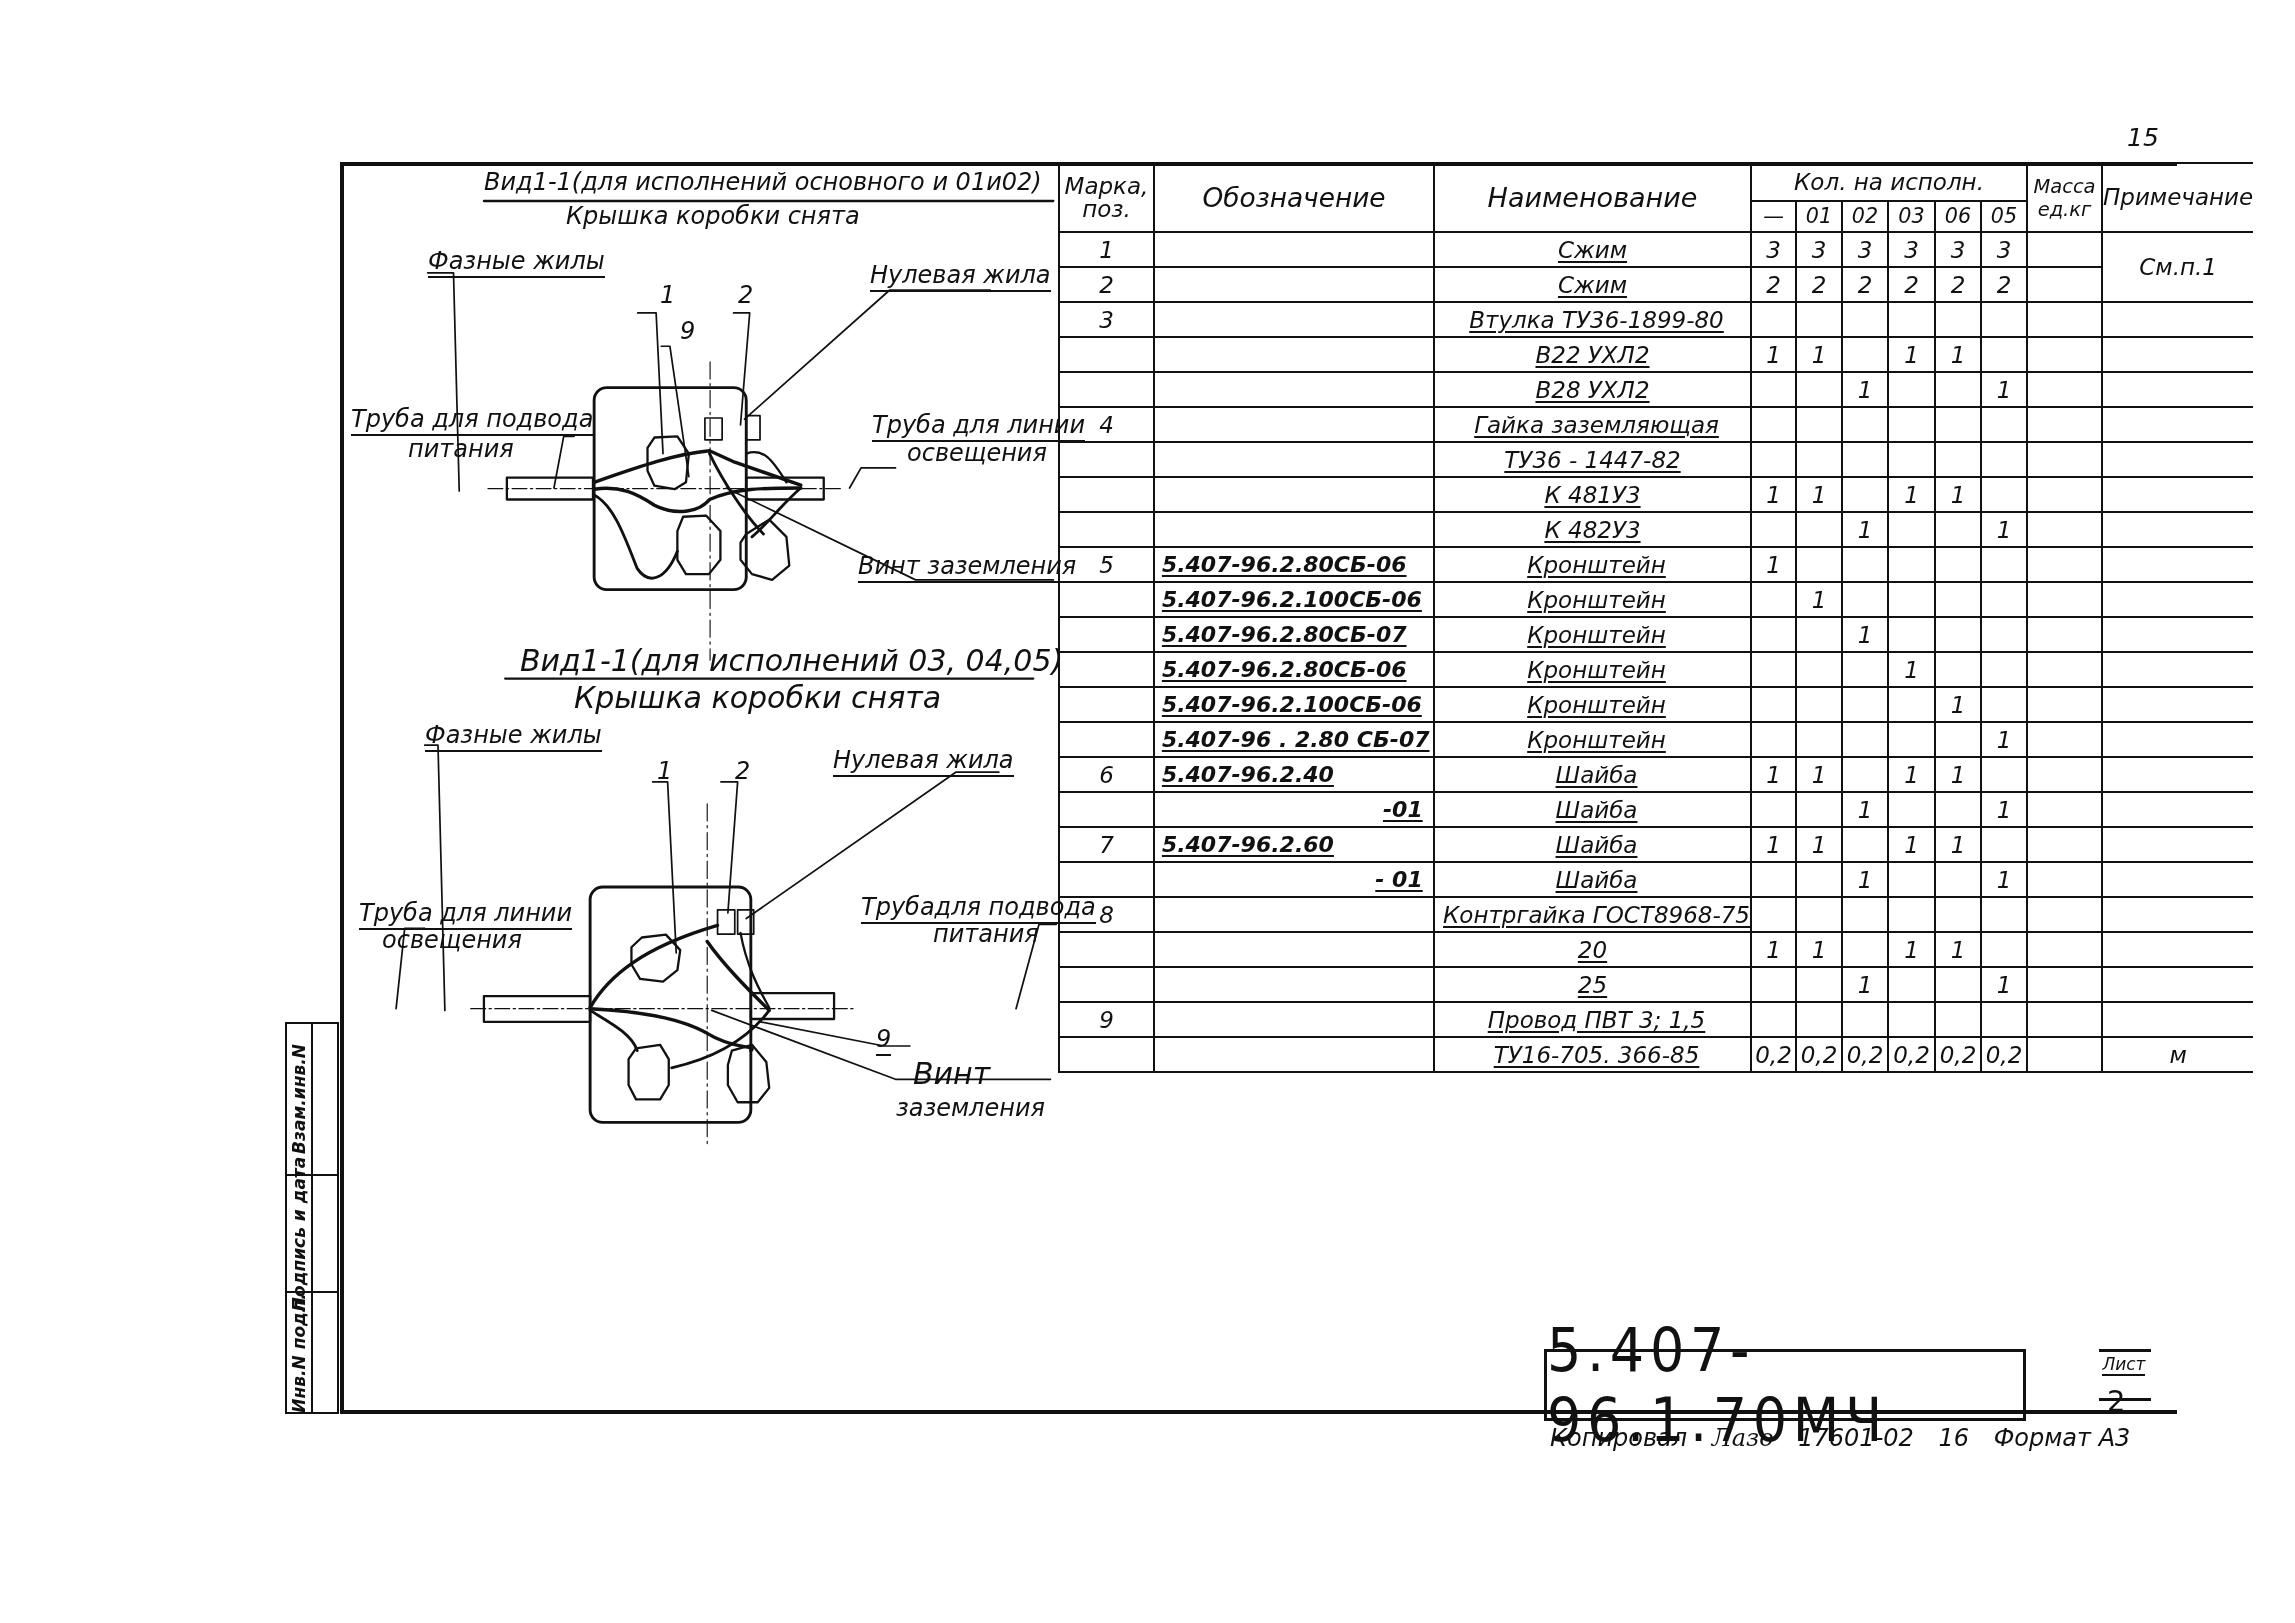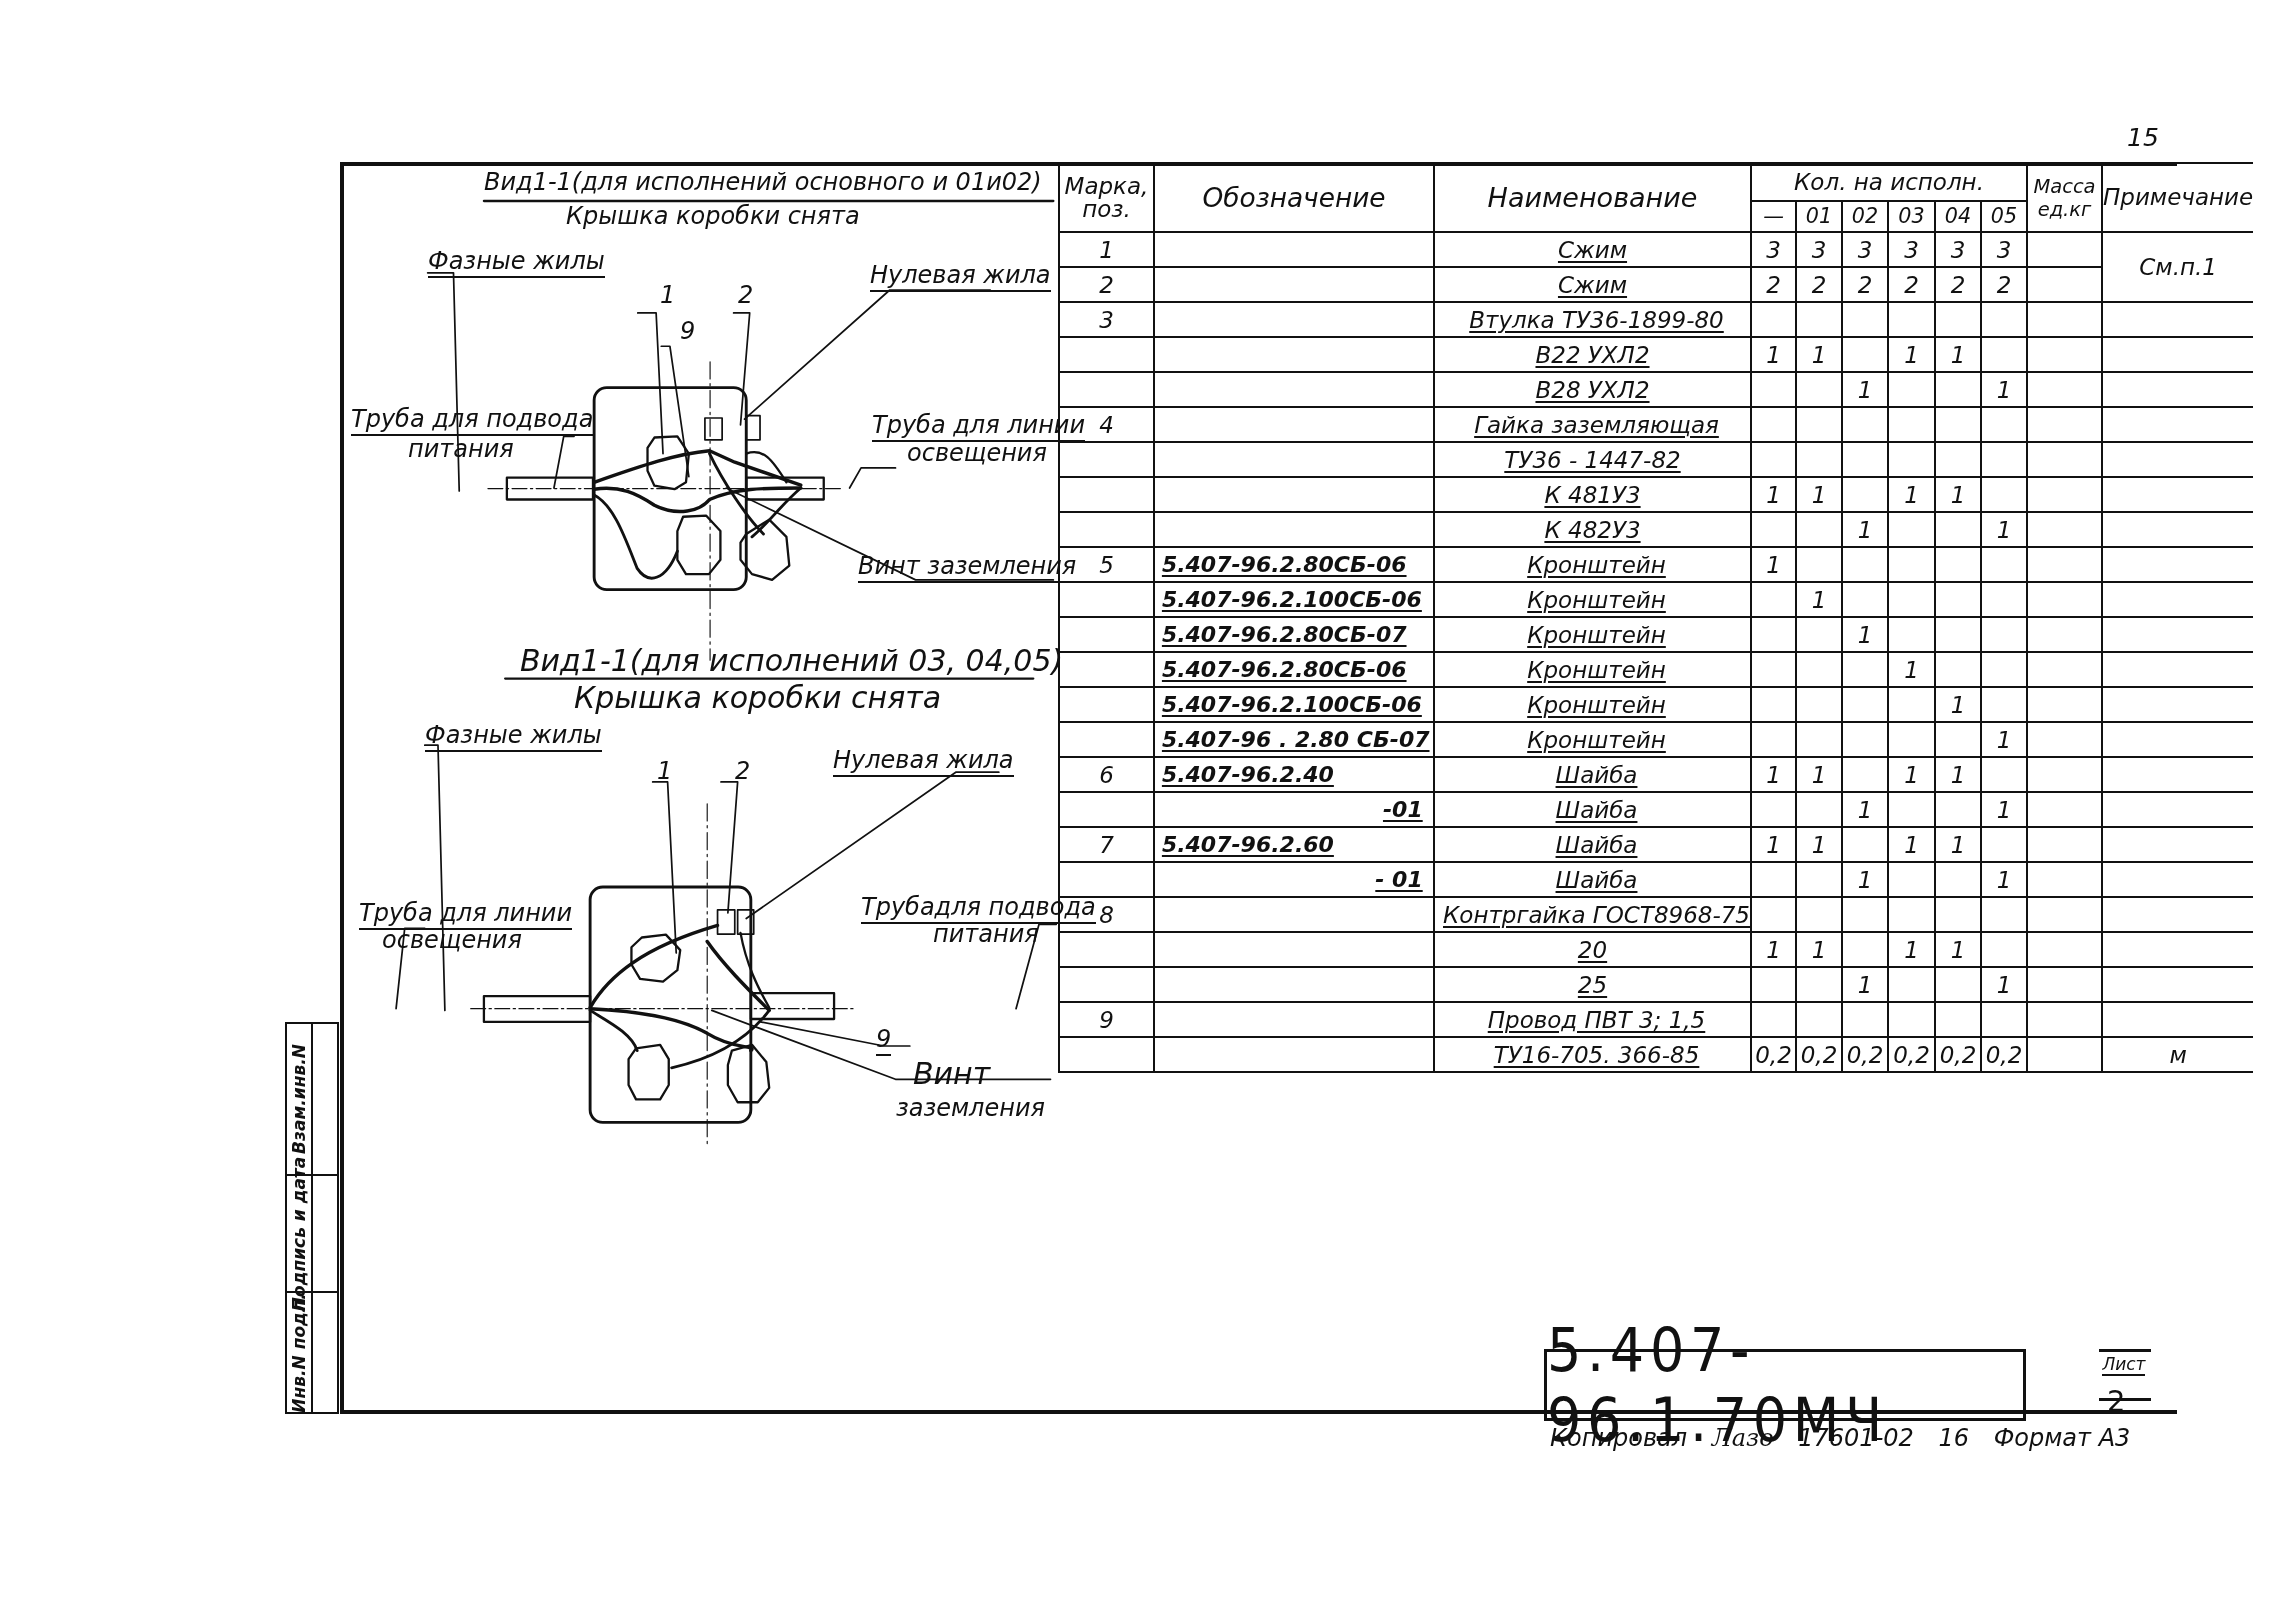--- a/index.html
+++ b/index.html
@@ -168,21 +168,21 @@
       <th rowspan="2" style="font-size:27px;">Наименование</th>
       <th colspan="6" class="kol">Кол. на исполн.</th>
       <th rowspan="2" style="white-space:normal; font-size:19.5px; line-height:23px;">Масса ед.кг</th>
       <th rowspan="2" style="white-space:normal; font-size:23px; line-height:26.4px;" class="noright">Примечание</th>
     </tr>
     <tr>
       <th class="sub">—</th>
       <th class="sub">01</th>
       <th class="sub">02</th>
       <th class="sub">03</th>
-      <th class="sub">04</th>
+      <th class="sub">06</th>
       <th class="sub">05</th>
     </tr>
   </thead>
   <tbody id="spec-body">
       <tr>
         <td>1</td>
         <td class="code"></td>
         <td class="name center u">Сжим</td>
         <td class="q">3</td>
         <td class="q">3</td>

